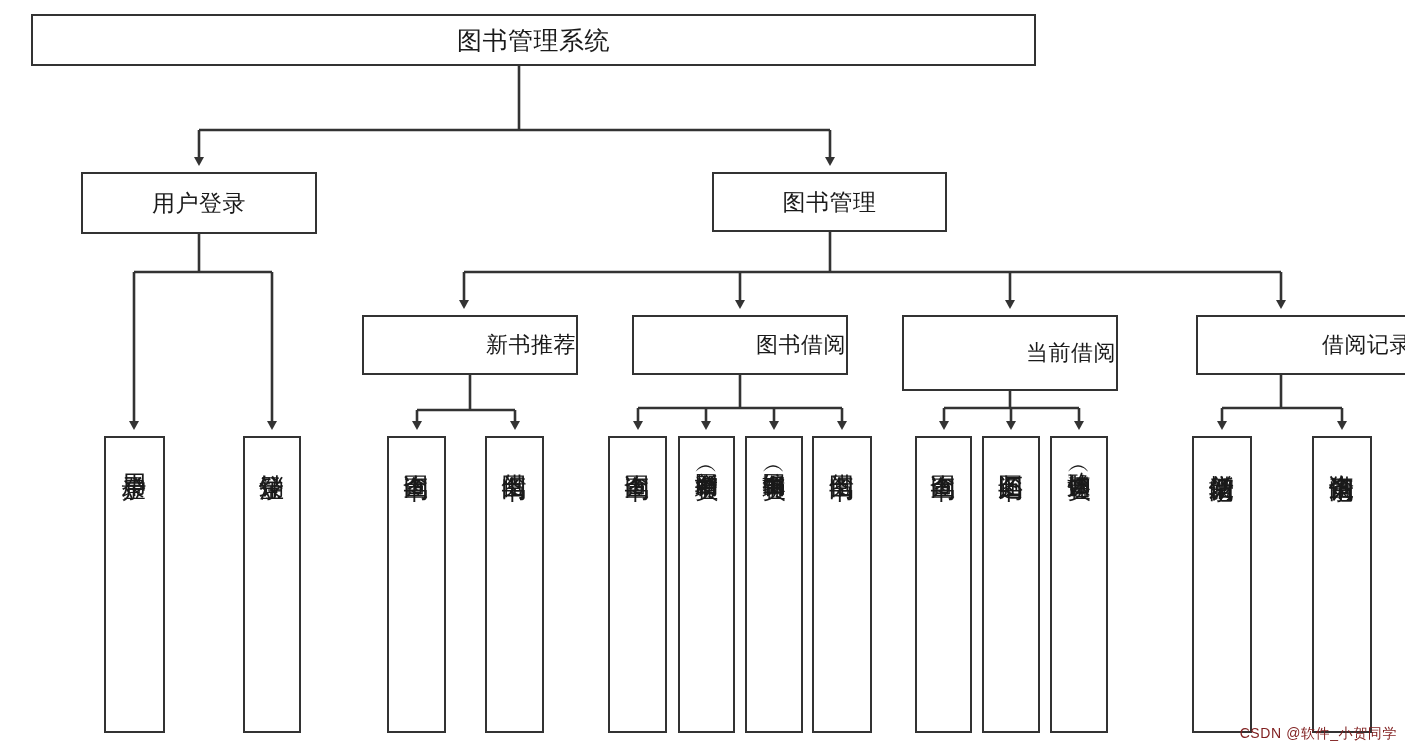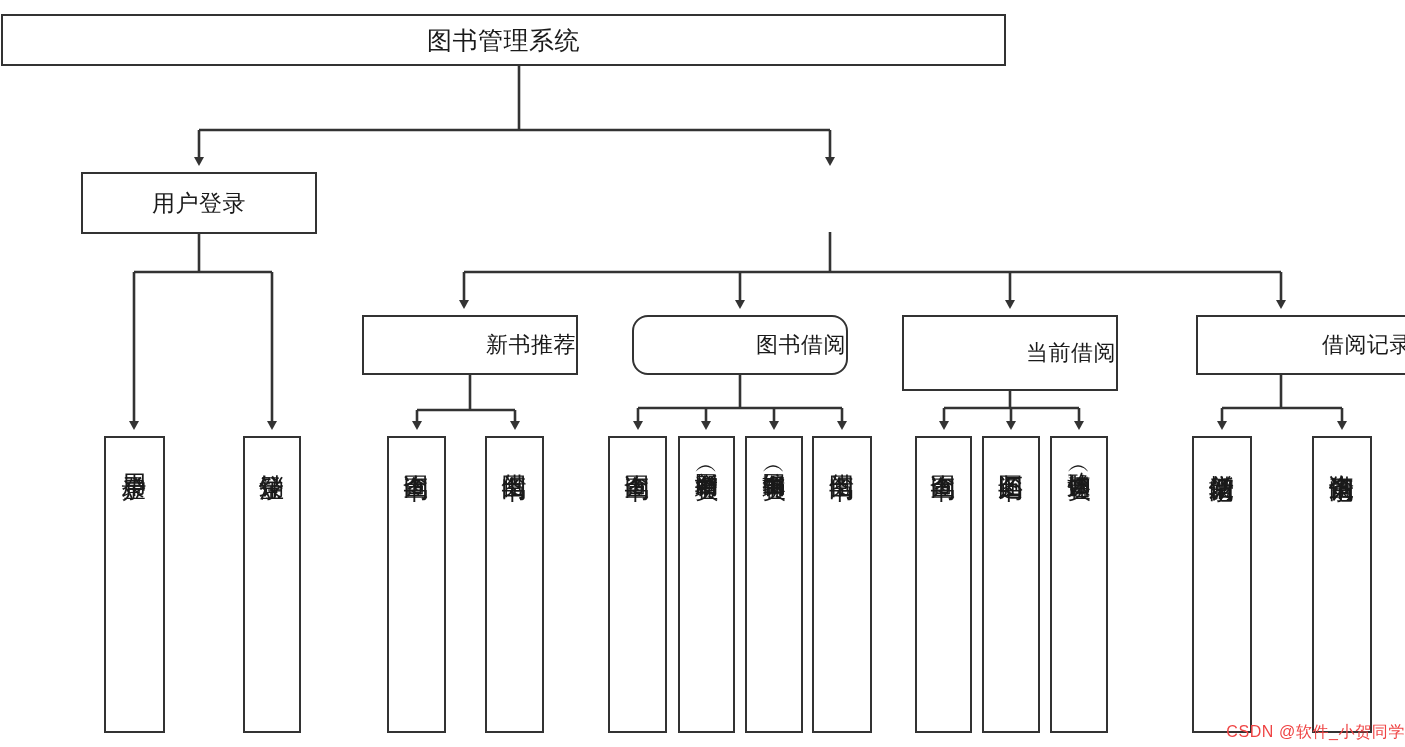--- a/index.html
+++ b/index.html
@@ -61,24 +61,24 @@
     line-height: 1.12;
     letter-spacing: 1px;
     white-space: pre;
   }
   .leaf-narrow .label {
     font-size: 23px;
     line-height: 1.08;
   }
   .watermark {
     position: absolute;
-    right: 0;
+    right: 8px;
     bottom: 4px;
-    font-size: 16px;
-    color: #ef4444;
+    font-size: 14px;
+    color: #7f1d1d;
     letter-spacing: 0.6px;
     white-space: nowrap;
   }
 </style>
 </head>
 <body>
 
 <div id="canvas">
 
   <svg class="wires" viewBox="0 0 1405 747" xmlns="http://www.w3.org/2000/svg">
@@ -124,32 +124,35 @@
       <path d="M1011,408 L1011,422" marker-end="url(#arrow)"></path>
       <path d="M1079,408 L1079,422" marker-end="url(#arrow)"></path>
 
       <path d="M1281,375 L1281,408"></path>
       <path d="M1222,408 L1342,408"></path>
       <path d="M1222,408 L1222,422" marker-end="url(#arrow)"></path>
       <path d="M1342,408 L1342,422" marker-end="url(#arrow)"></path>
     </g>
   </svg>
 
-  <div class="node root-node" style="left: 1px; top: 14px; width: 1005px; height: 52px; justify-content: center;">
+  <div class="node root-node" style="left: 31px; top: 14px; width: 1005px; height: 52px; justify-content: center;">
     <span class="label">图书管理系统</span>
   </div>
 
   <div class="node l2-node" style="left: 81px; top: 172px; width: 236px; height: 62px;">
     <span class="label">用户登录</span>
   </div>
+  <div class="node l2-node" style="left: 712px; top: 172px; width: 235px; height: 60px;">
+    <span class="label">图书管理</span>
+  </div>
 
   <div class="node l3-node" style="left: 362px; top: 315px; width: 216px; height: 60px;">
     <span class="label">新书推荐</span>
   </div>
-  <div class="node l3-node" style="left: 632px; top: 315px; width: 216px; height: 60px; border-radius: 16px;">
+  <div class="node l3-node" style="left: 632px; top: 315px; width: 216px; height: 60px;">
     <span class="label">图书借阅</span>
   </div>
   <div class="node l3-node" style="left: 902px; top: 315px; width: 216px; height: 76px;">
     <span class="label">当前借阅</span>
   </div>
   <div class="node l3-node" style="left: 1172px; top: 315px; width: 218px; height: 60px; margin-left: 24px;">
     <span class="label">借阅记录</span>
   </div>
 
   <div class="node leaf-node" style="left: 104px; top: 436px; width: 61px; height: 297px;">

